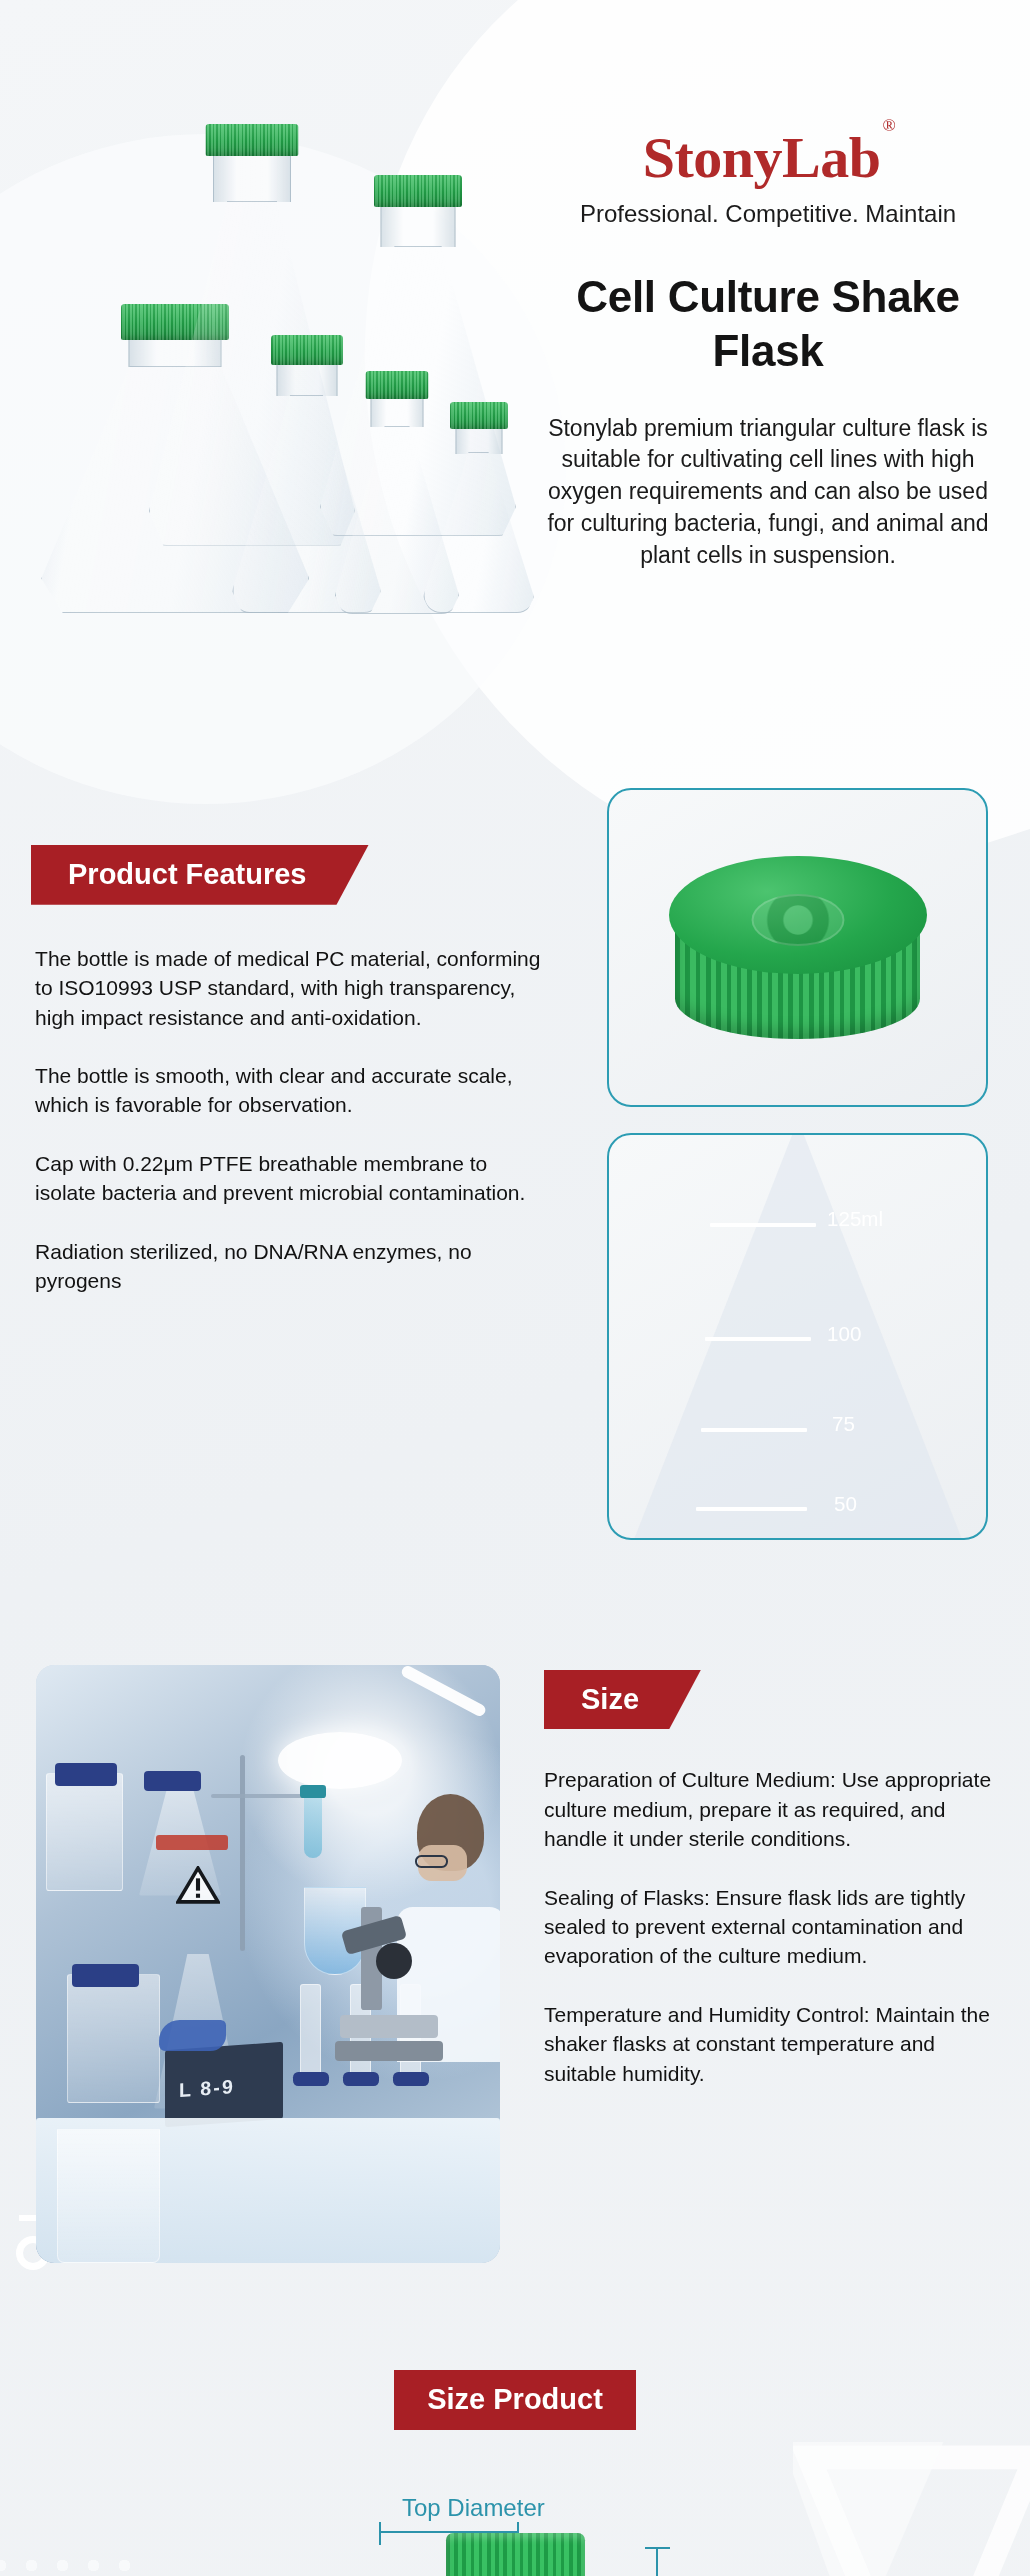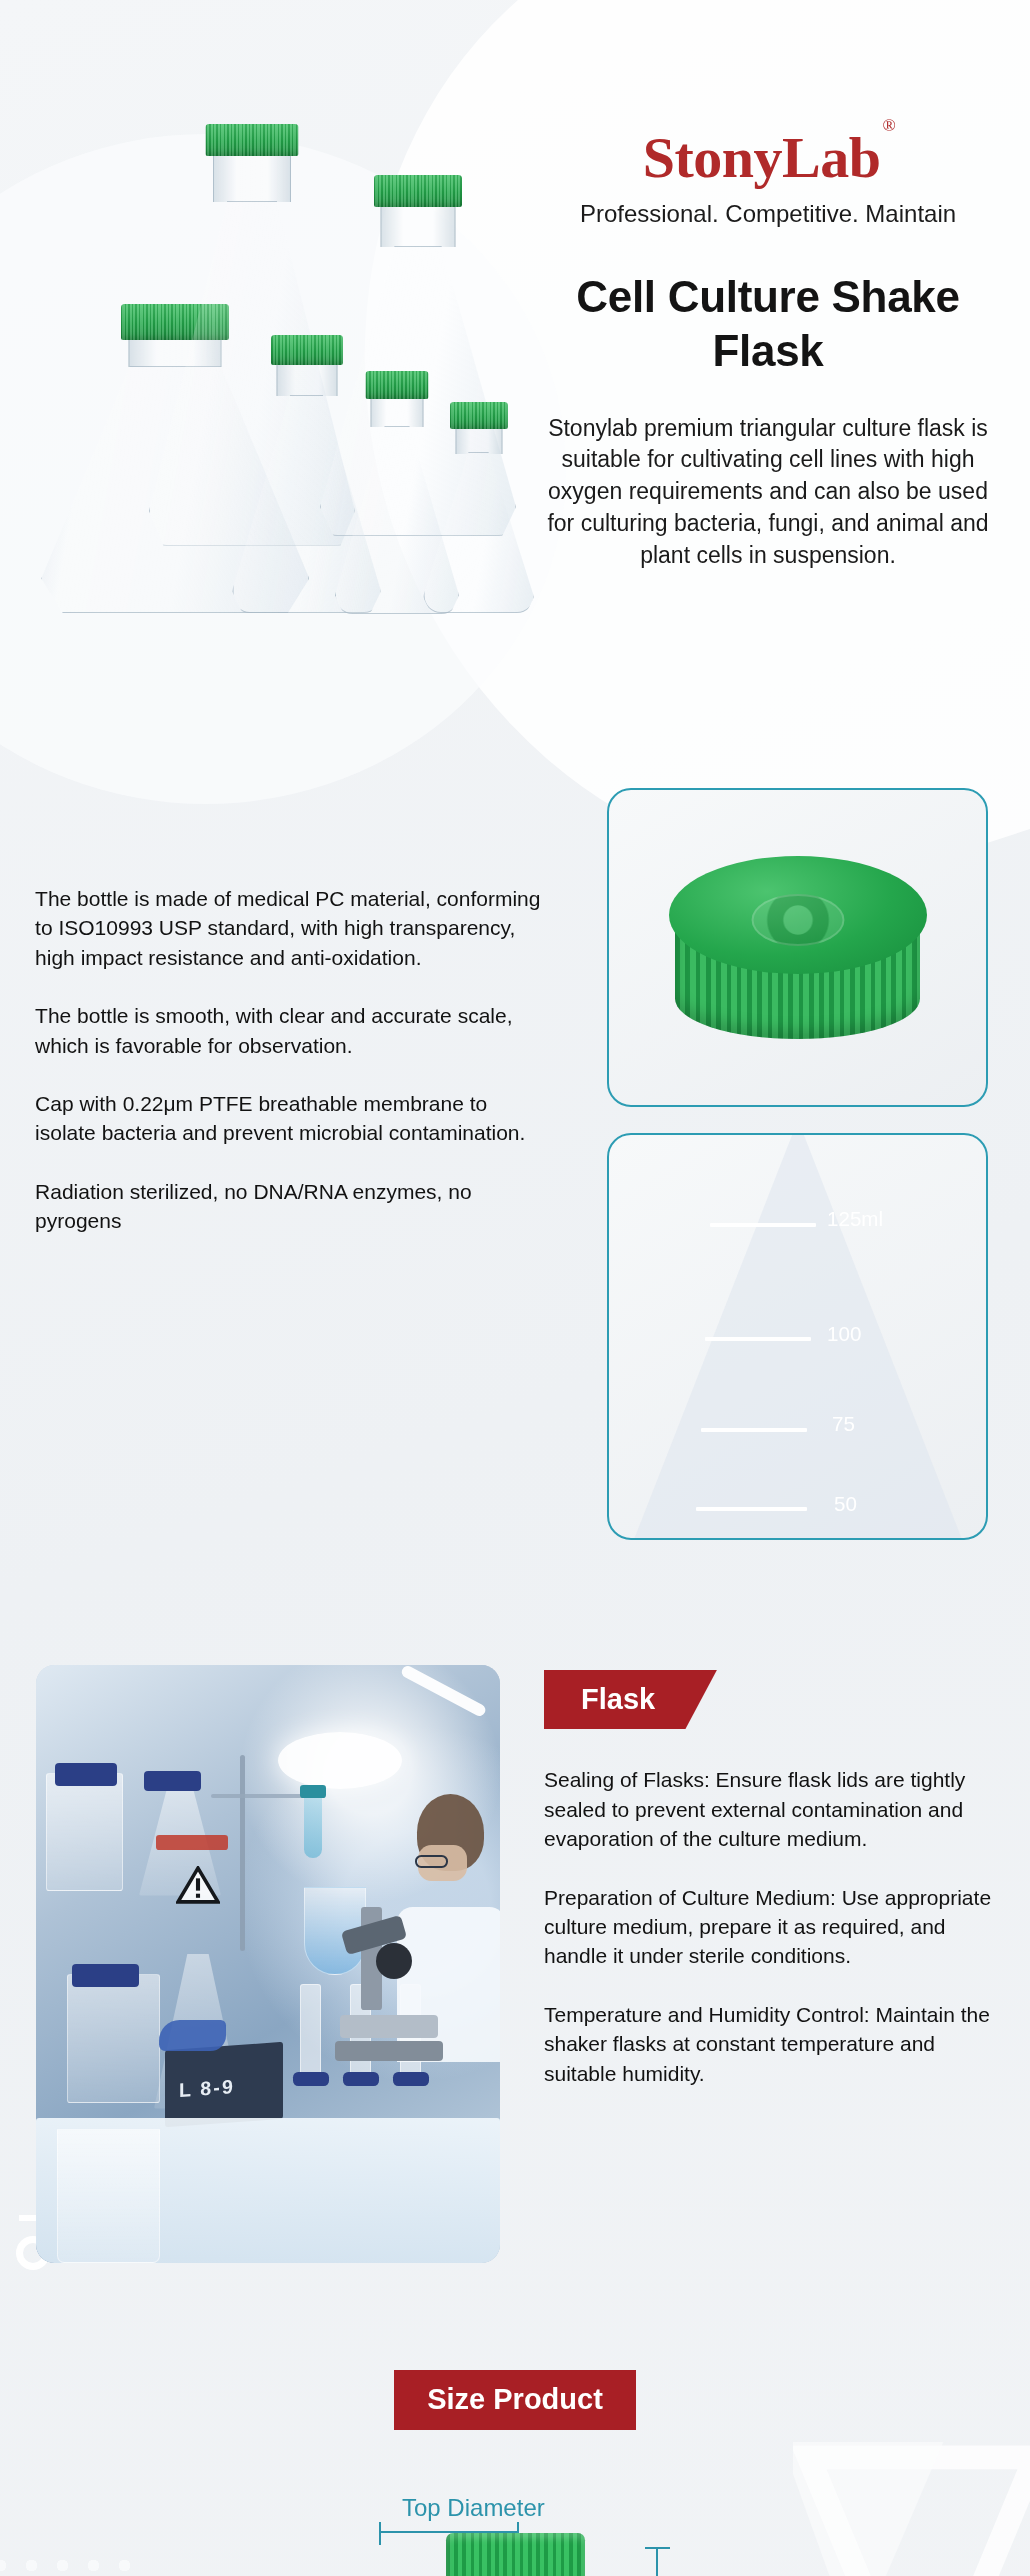--- a/index.html
+++ b/index.html
@@ -220,20 +220,21 @@
       <span>StonyLab</span><sup>®</sup>
     </div>
     <div class="tagline">Professional. Competitive. Maintain</div>
     <h1 class="hero-title">Cell Culture Shake Flask</h1>
     <p class="hero-desc">Stonylab premium triangular culture flask is suitable for cultivating cell lines with high oxygen requirements and can also be used for culturing bacteria, fungi, and animal and plant cells in suspension.</p>
   </div>
 </section>
 
 <section class="features">
   <div style="padding-left:31px;">
+    <div class="banner">Product Features</div>
     <div class="feat-list">
       <p class="feat-p">The bottle is made of medical PC material, conforming to ISO10993 USP standard, with high transparency, high impact resistance and anti-oxidation.</p>
       <p class="feat-p">The bottle is smooth, with clear and accurate scale, which is favorable for observation.</p>
       <p class="feat-p">Cap with 0.22μm PTFE breathable membrane to isolate bacteria and prevent microbial contamination.</p>
       <p class="feat-p">Radiation sterilized, no DNA/RNA enzymes, no pyrogens</p>
     </div>
   </div>
 </section>
 
 <div class="photo-card cap-card">
@@ -318,24 +319,24 @@
     <div class="lpg" style="left:307px; top:258px; width:62px; height:24px; background:#5b6672; border-radius:5.2px; transform:rotate(-16deg);"></div>
     <div class="lpg" style="left:340px; top:278px; width:36px; height:36px; border-radius:50%; background:#2b3038;"></div>
     <div class="lpg" style="left:304px; top:350px; width:98px; height:23px; background:#b3bdc8; border-radius:4.1px;"></div>
     <div class="lpg" style="left:299px; top:376px; width:108px; height:20.6px; background:#828d99; border-radius:4.1px;"></div>
 
     <div class="lpg" style="left:0; top:453px; width:464px; height:149px; background:linear-gradient(180deg,rgba(240,247,252,.92),rgba(214,229,241,.95));"></div>
     <div class="lpg" style="left:20.6px; top:464px; width:103px; height:134px; background:linear-gradient(180deg,rgba(255,255,255,.6),rgba(255,255,255,.2)); border:1px solid rgba(255,255,255,.5); border-radius:0 0 7.2px 7.2px;"></div>
   </div>
 
   <div class="note-right">
-    <div class="banner">Flask</div>
+    <div class="banner">Size</div>
     <div class="note-list">
+      <p class="note-p">Preparation of Culture Medium: Use appropriate culture medium, prepare it as required, and handle it under sterile conditions.</p>
       <p class="note-p">Sealing of Flasks: Ensure flask lids are tightly sealed to prevent external contamination and evaporation of the culture medium.</p>
-      <p class="note-p">Preparation of Culture Medium: Use appropriate culture medium, prepare it as required, and handle it under sterile conditions.</p>
       <p class="note-p">Temperature and Humidity Control: Maintain the shaker flasks at constant temperature and suitable humidity.</p>
     </div>
   </div>
 </section>
 
 <section class="size-sec">
   <div class="size-banner-wrap">
     <div class="banner center">Size Product</div>
   </div>
 

